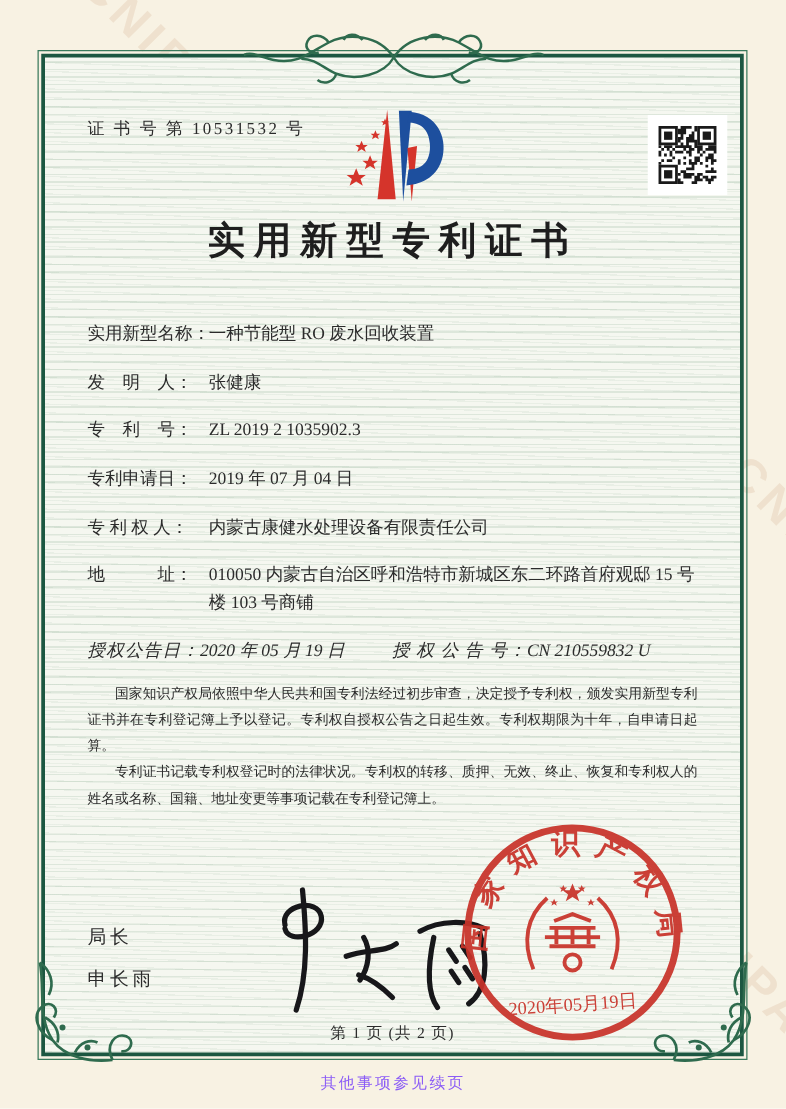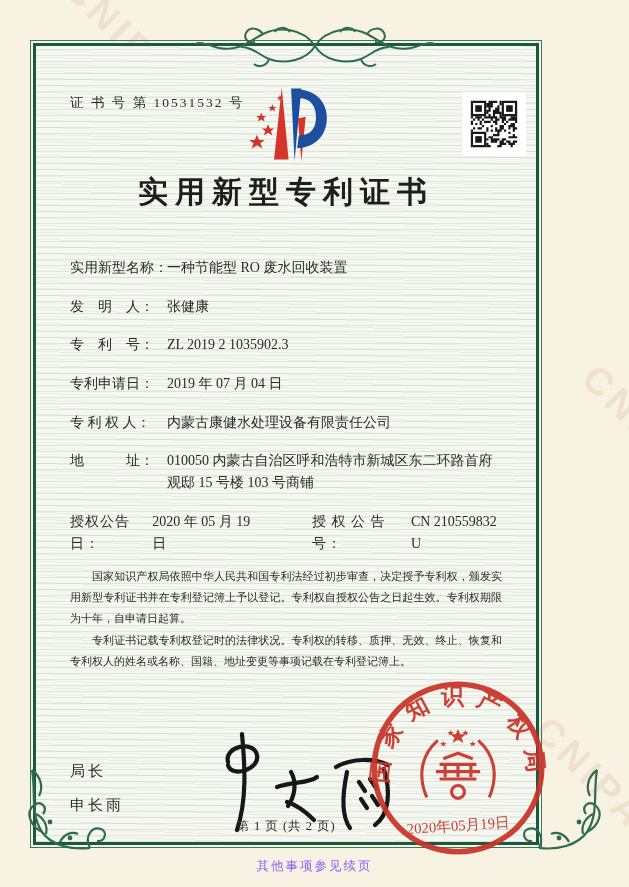--- a/index.html
+++ b/index.html
@@ -4,21 +4,21 @@
 <style>
   * { margin:0; padding:0; box-sizing:border-box; }
   html,body { width:629px; height:887px; }
   body { font-family:"Liberation Serif", serif; color:#2b2b2b; }
   .page { position:relative; width:629px; height:887px; background:#f8f2e3; overflow:hidden; }
 
   .watermark { position:absolute; font-family:"Liberation Sans",sans-serif; font-weight:bold;
     font-size:38px; letter-spacing:5px; color:rgba(203,158,126,0.20);
     transform:rotate(45deg); pointer-events:none; z-index:1; }
 
-  .frame { position:absolute; left:30px; top:40px; width:512px; height:808px;
+  .frame { position:absolute; left:30px; top:40px; width:568px; height:808px;
     border:1px solid #3a7a5c; padding:2px; background:transparent; z-index:2; }
   .frame-inner { width:100%; height:100%; border:3px solid #1c5741; position:relative;
     background:
       repeating-linear-gradient(0deg, rgba(125,165,135,0.20) 0 1px, transparent 1px 6px),
       repeating-linear-gradient(2deg, rgba(125,165,135,0.10) 0 1px, transparent 1px 7px),
       #f5f7f0; }
   .content { position:relative; width:100%; height:100%; padding:0 34px; }
 
   .top-ornament { position:absolute; left:50%; transform:translateX(-50%); top:20px; z-index:4; }
   .corner-ornament { position:absolute; bottom:28px; z-index:4; }
@@ -30,23 +30,23 @@
   .logo { position:absolute; left:50%; transform:translateX(-50%); top:40px; }
   .qr { position:absolute; right:10px; top:46px; }
 
   .title { margin-top:60px; text-align:center; font-size:30px; font-weight:bold;
     letter-spacing:7px; color:#1e1e1e; }
 
   .fields { margin-top:44px; font-size:14px; }
   .field-row { display:flex; margin-bottom:17px; line-height:1.55; }
   .field-label { width:97px; flex:0 0 97px; white-space:nowrap; }
   .field-value { flex:1; max-width:400px; }
-  .grant-row { display:flex; margin-bottom:0; }
+  .grant-row { display:flex; margin-bottom:0;font-style:italic; }
   .grant-pair { display:flex; line-height:1.55; }
-  .grant-pair + .grant-pair { margin-left:54px; }
+  .grant-pair + .grant-pair { margin-left:38px; }
   .grant-pair .glabel { letter-spacing:1px; }
 
   .paragraphs { margin-top:12px; font-size:11px; line-height:1.92; text-align:justify; }
   .paragraphs p { text-indent:2em; }
 
   .sign-area { position:relative; margin-top:46px; height:160px; }
   .signer { position:absolute; left:0; top:44px; font-size:15px; letter-spacing:3px; }
   .signer div { margin-bottom:15px; }
   .signature { position:absolute; left:128px; top:8px; }
   .seal { position:absolute; left:296px; top:-42px; opacity:0.93; }

